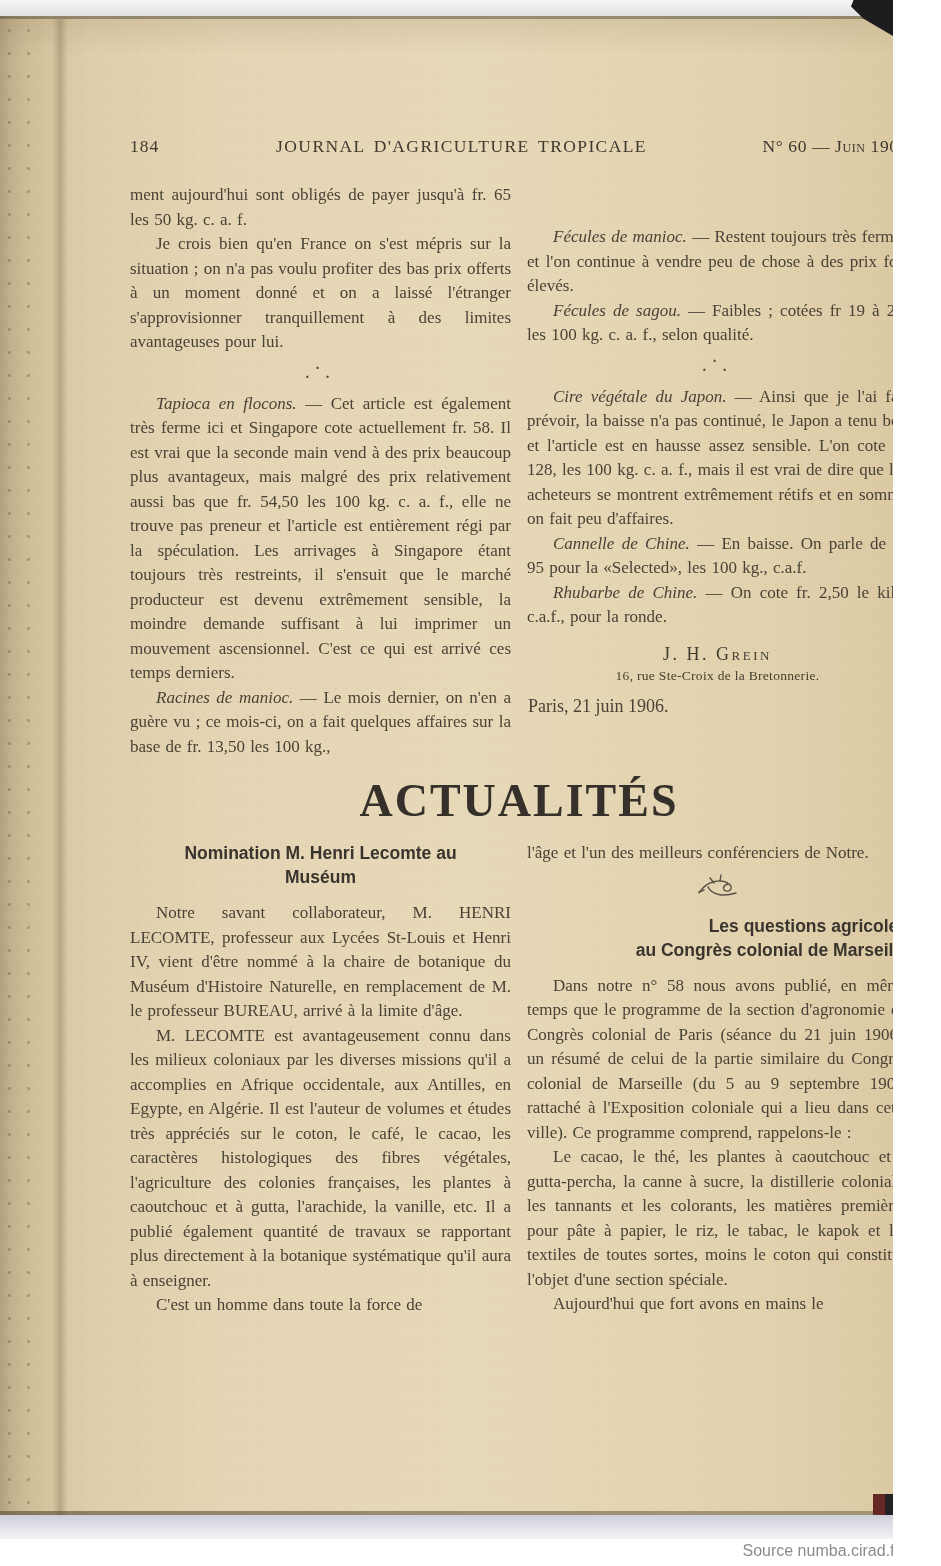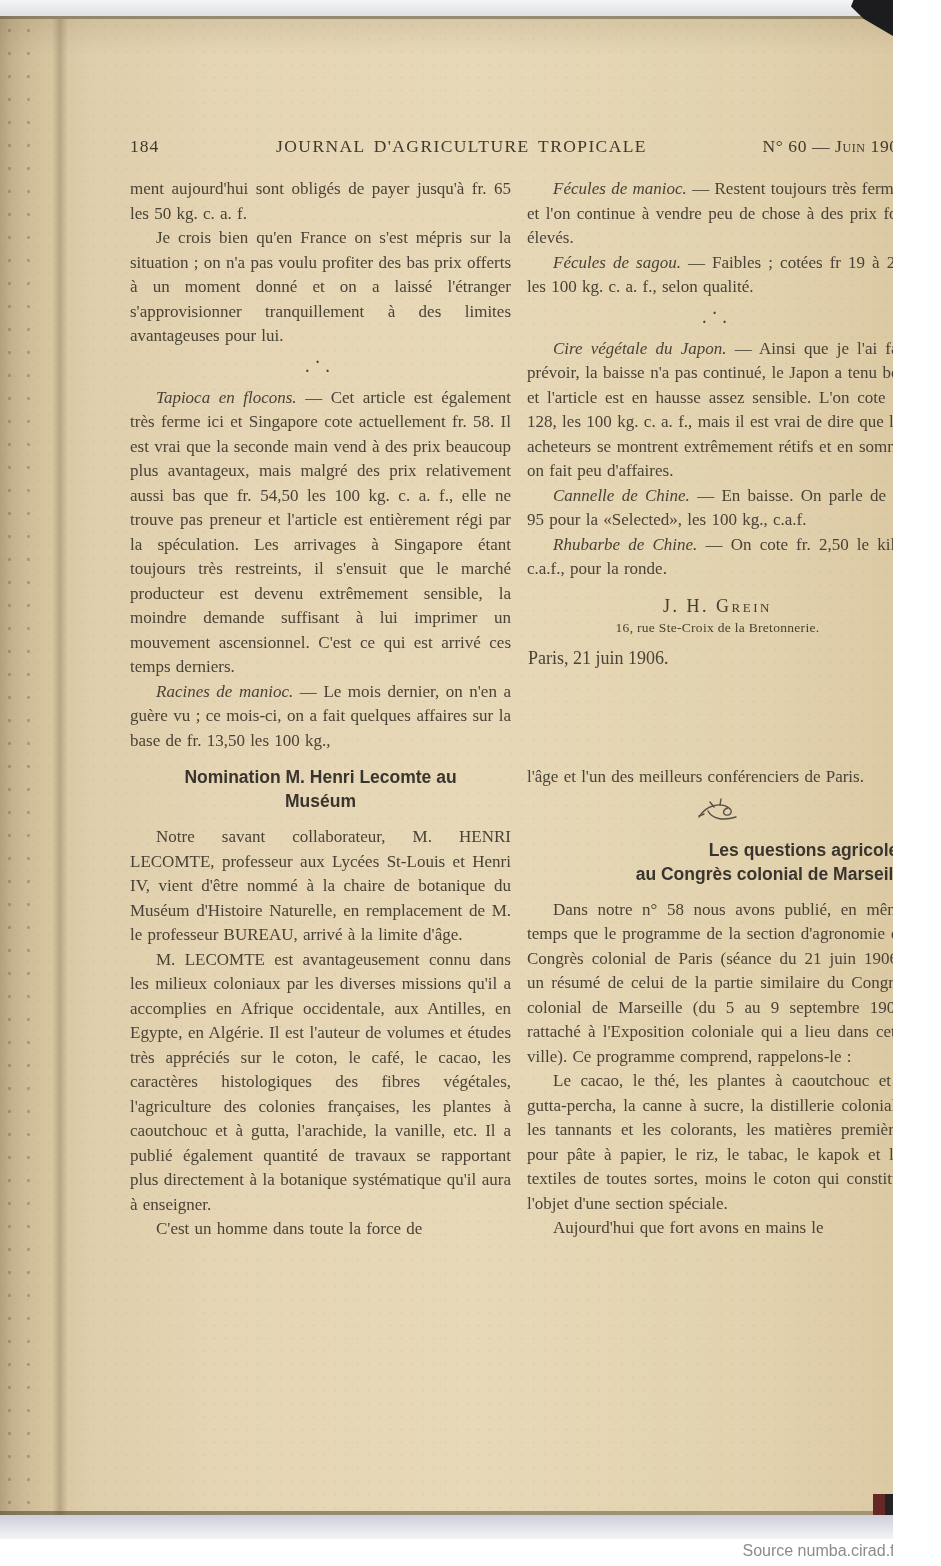--- a/index.html
+++ b/index.html
@@ -45,21 +45,21 @@
     font-size:16px;color:#8b8b8b;}
 
   
   .content{position:absolute;left:130px;top:117px;width:778px;color:#494236;}
   .page-header{display:flex;align-items:baseline;font-size:17.5px;color:#3f392f;}
   .pagenum{width:70px;letter-spacing:1px;}
   .jtitle{flex:1;text-align:center;letter-spacing:1.4px;word-spacing:3px;}
   .issue{width:185px;text-align:right;font-variant:small-caps;letter-spacing:.6px;}
 
   .cols{display:flex;gap:16px;}
-  .cols.market{margin-top:20px;height:588px;overflow:hidden;}
+  .cols.market{margin-top:20px;height:588px;overflow:hidden;align-items:center;}
   .cols.articles{height:600px;overflow:hidden;}
   .col{width:381px;}
   .para{margin:0;font-size:17px;line-height:24.5px;text-align:justify;text-indent:26px;
     word-spacing:1px;}
   .noindent{text-indent:0;}
   .lead{font-style:italic;}
 
   .asterism{text-align:center;margin:9px 0 10px;color:#4a4338;font-weight:bold;}
   .asterism span{display:block;font-size:14px;line-height:9px;letter-spacing:6px;}
   .asterism .dot-top::before{content:"·";}
@@ -144,34 +144,35 @@
           <p class="para">
             <span class="lead">Rhubarbe de Chine.</span>
             <span>— On cote fr. 2,50 le kilo, c.a.f., pour la ronde.</span>
           </p>
           <p class="signature">J. H. Grein</p>
           <p class="signature-address">16, rue Ste-Croix de la Bretonnerie.</p>
           <p class="dateline">Paris, 21 juin 1906.</p>
         </div>
       </div>
 
+      <h1 class="actualites-title">ACTUALITÉS</h1>
 
       <div class="cols articles">
         <div class="col">
           <h2 class="art-heading">
             <span class="h-line">Nomination M. Henri Lecomte au</span>
             <span class="h-line">Muséum</span>
           </h2>
           <p class="para">Notre savant collaborateur, M. HENRI LECOMTE, professeur aux Lycées St-Louis et Henri IV, vient d'être nommé à la chaire de botanique du Muséum d'Histoire Naturelle, en remplacement de M. le professeur BUREAU, arrivé à la limite d'âge.</p>
           <p class="para">M. LECOMTE est avantageusement connu dans les milieux coloniaux par les diverses missions qu'il a accomplies en Afrique occidentale, aux Antilles, en Egypte, en Algérie. Il est l'auteur de volumes et études très appréciés sur le coton, le café, le cacao, les caractères histologiques des fibres végétales, l'agriculture des colonies françaises, les plantes à caoutchouc et à gutta, l'arachide, la vanille, etc. Il a publié également quantité de travaux se rapportant plus directement à la botanique systématique qu'il aura à enseigner.</p>
           <p class="para">C'est un homme dans toute la force de</p>
         </div>
 
         <div class="col">
-          <p class="para noindent">l'âge et l'un des meilleurs conférenciers de Paris.</p>
+          <p class="para noindent">l'âge et l'un des meilleurs conférenciers de Notre.</p>
           <span class="ornament">
             <svg width="48" height="26" viewBox="0 0 48 26" aria-hidden="true">
               <g stroke="#565045" fill="none" stroke-width="1.4" stroke-linecap="round">
                 <path d="M5 19 C12 7, 27 4, 35 10 C39 13, 37 18, 32 17 C28 16, 29 11, 34 10"></path>
                 <path d="M14 13 C18 21, 29 23, 42 19"></path>
                 <path d="M20 9 l-4 -5"></path>
                 <path d="M26 7 l1 -6"></path>
                 <path d="M10 16 l-5 2"></path>
               </g>
             </svg>

